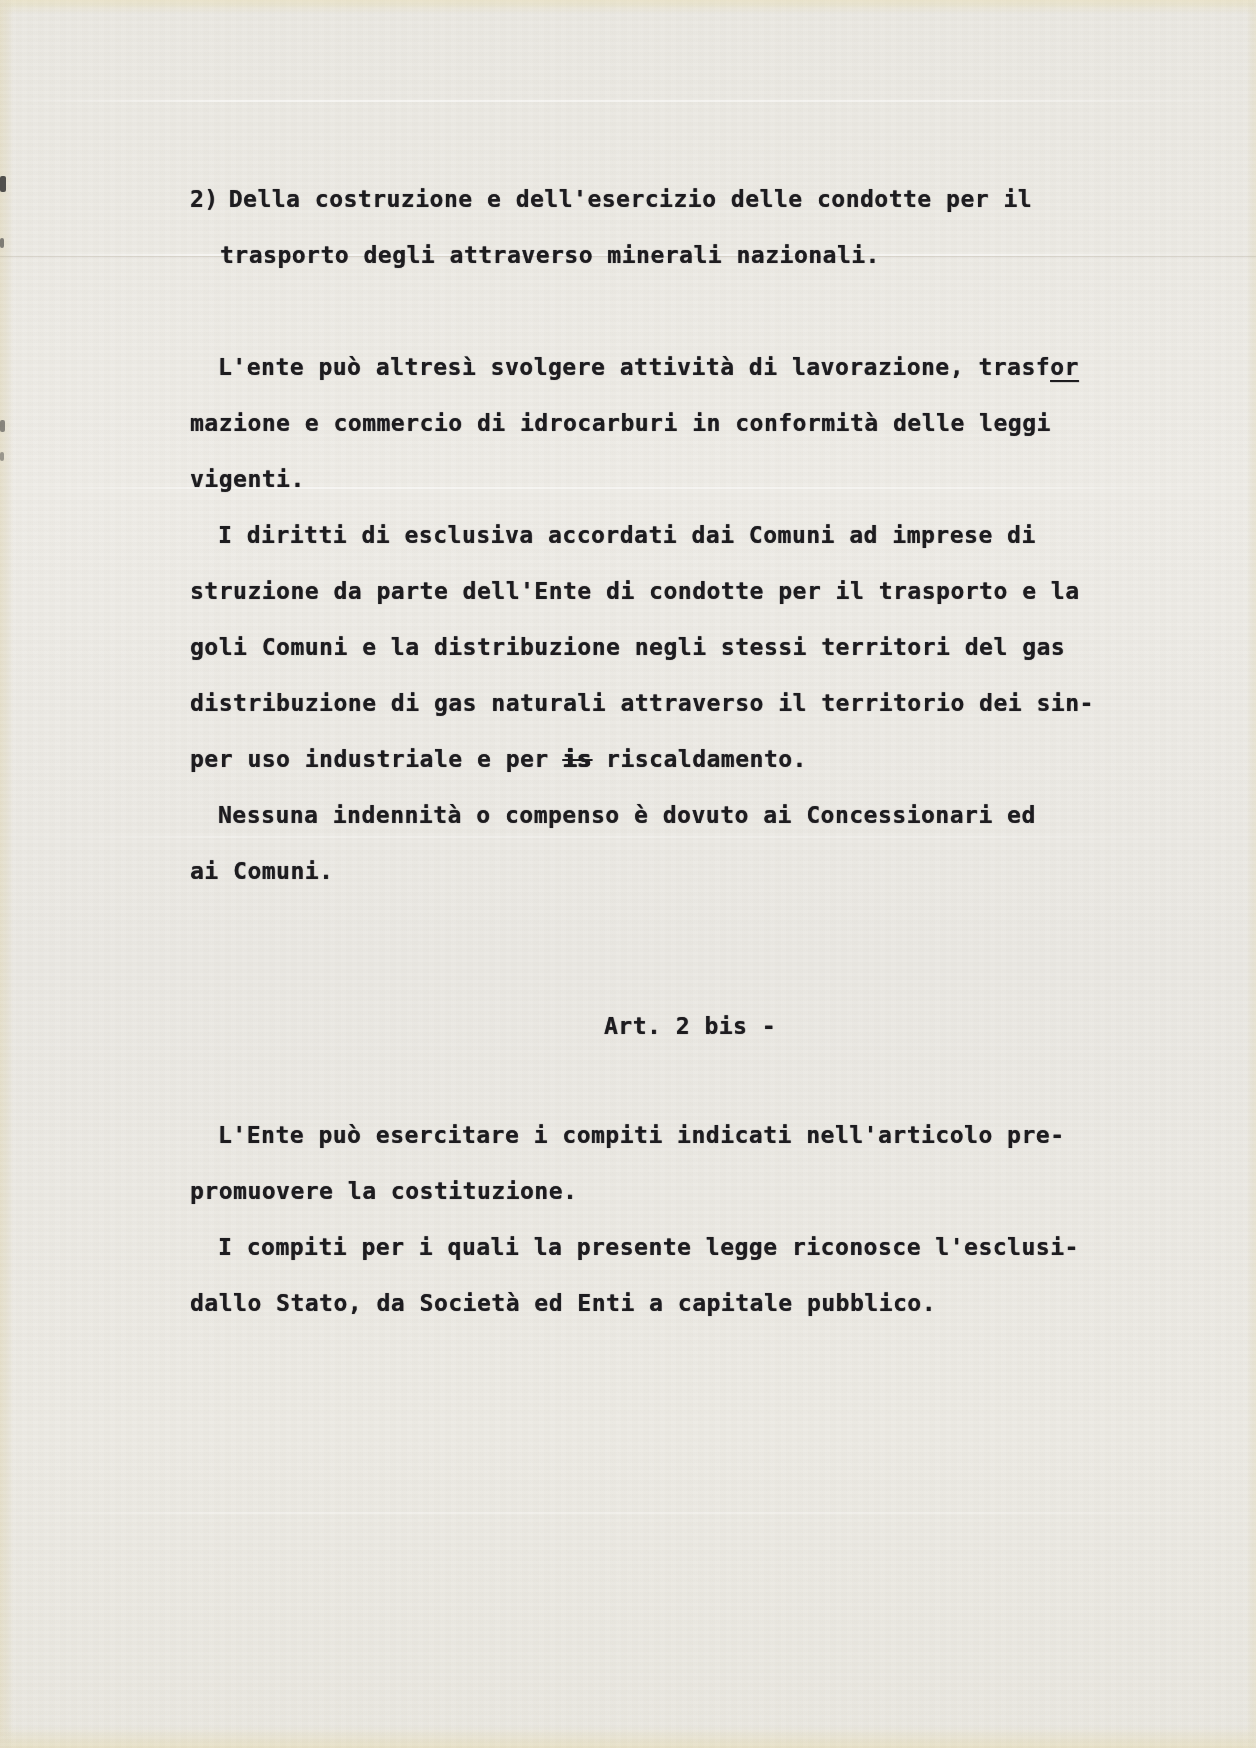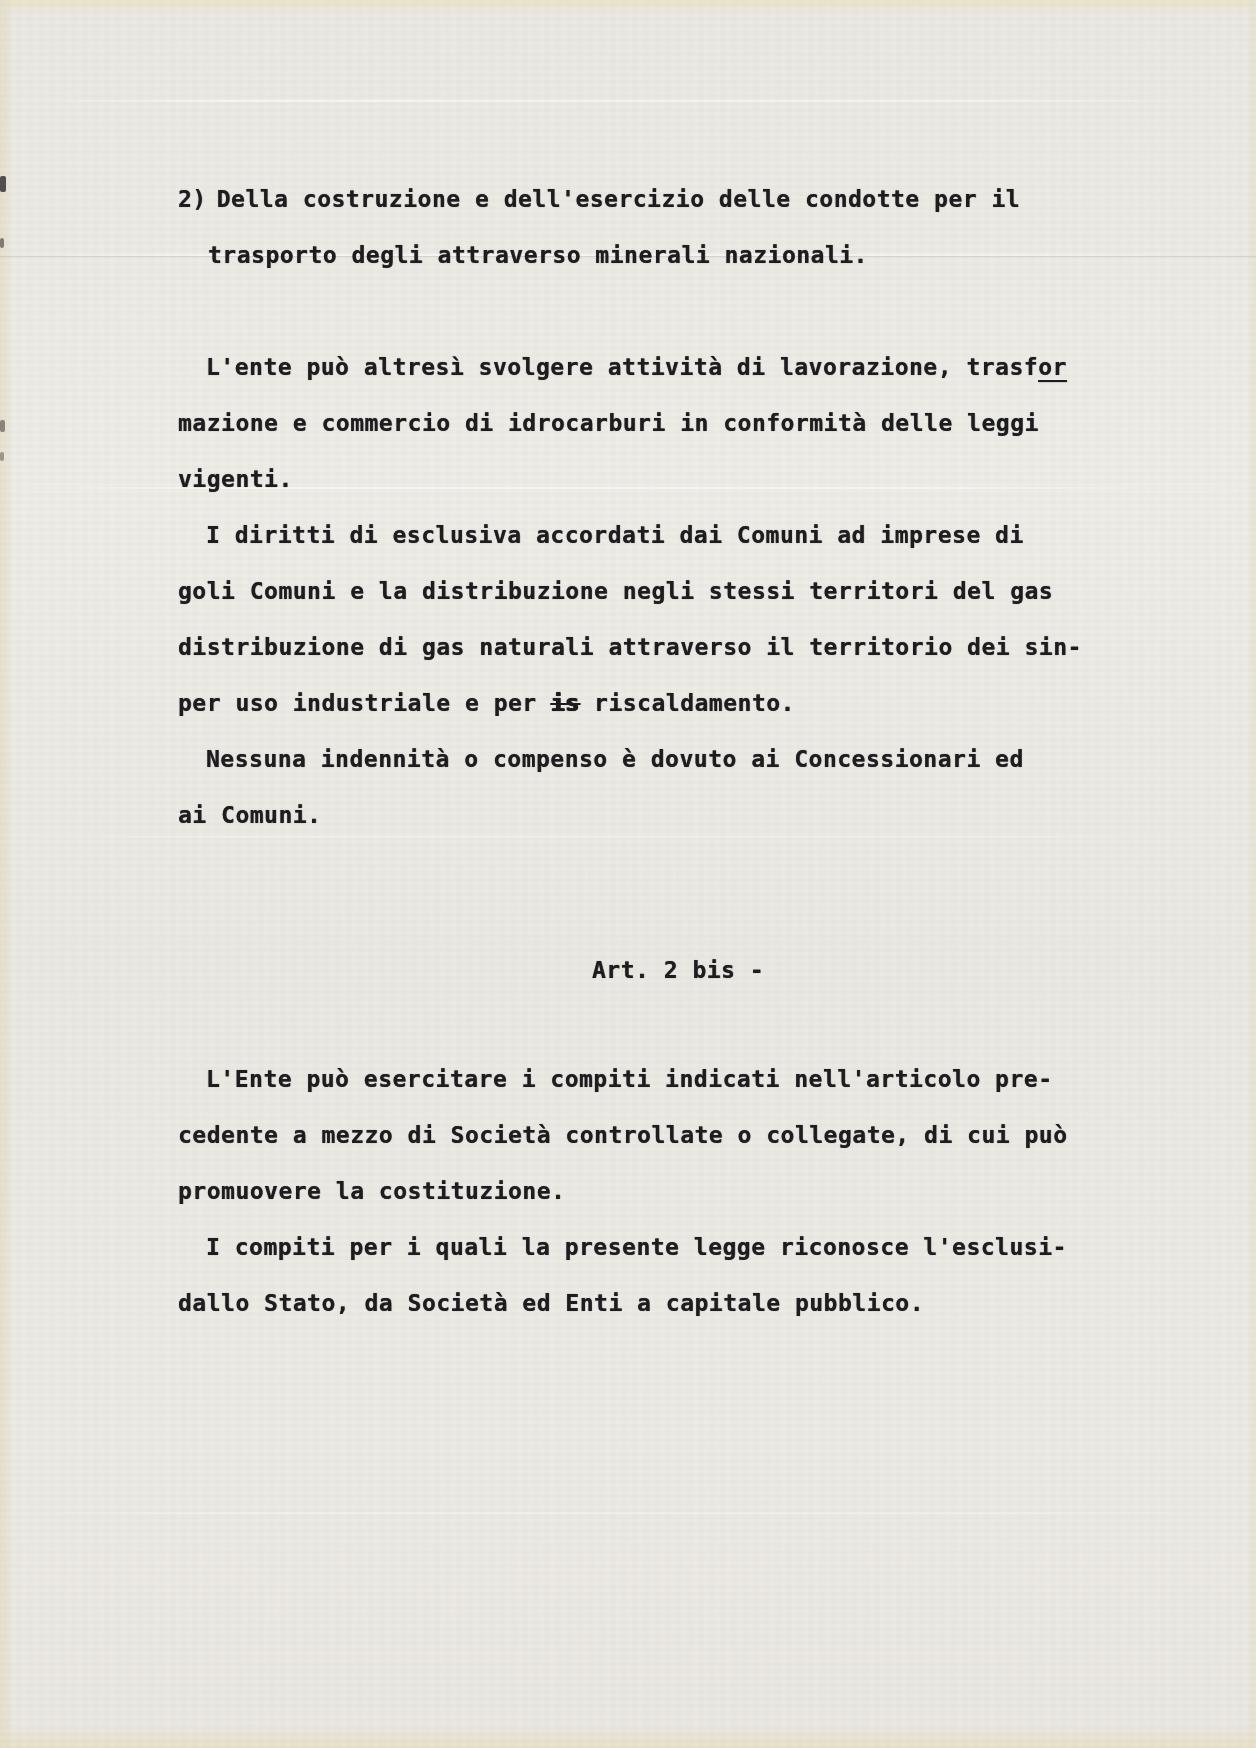--- a/index.html
+++ b/index.html
@@ -24,21 +24,21 @@
   }
   .crease {
     position:absolute; left:0; right:0; height:2px; pointer-events:none;
     background:linear-gradient(90deg, rgba(255,255,255,0) 0%, rgba(255,255,255,0.55) 18%, rgba(255,255,255,0.45) 78%, rgba(255,255,255,0) 100%);
   }
   .crease.shadowed { box-shadow:0 1px 1px rgba(175,170,155,0.35); }
   .smudge {
     position:absolute; background:#2a2a2c; border-radius:2px; opacity:0.8; pointer-events:none;
   }
   .textcol {
-    position:absolute; left:178px; top:171px; width:1000px;
+    position:absolute; left:190px; top:171px; width:1000px;
     color:#1d1c1f;
   }
   .line {
     height:56px; line-height:56px;
     font-size:23px; font-weight:bold;
     letter-spacing:0.5px; white-space:pre;
     text-shadow:0 0 1px rgba(32,30,36,0.6), 0.4px 0.4px 0 rgba(32,30,36,0.35);
   }
   .indent { padding-left:28px; }
   .hang { padding-left:30px; }
@@ -73,34 +73,34 @@
     <div class="line"><span class="marker">2)</span><span>Della costruzione e dell'esercizio delle condotte per il</span></div>
     <div class="line hang"><span>trasporto degli attraverso minerali nazionali.</span></div>
 
     <div class="line"></div>
 
     <div class="line indent"><span>L'ente può altresì svolgere attività di lavorazione, trasf</span><span class="undl">or</span></div>
     <div class="line"><span>mazione e commercio di idrocarburi in conformità delle leggi</span></div>
     <div class="line"><span>vigenti.</span></div>
 
     <div class="line indent"><span>I diritti di esclusiva accordati dai Comuni ad imprese di</span></div>
+    <div class="line"><span>struzione da parte dell'Ente di condotte per il trasporto e la</span></div>
     <div class="line"><span>goli Comuni e la distribuzione negli stessi territori del gas</span></div>
     <div class="line"><span>distribuzione di gas naturali attraverso il territorio dei sin-</span></div>
     <div class="line"><span>per uso industriale e per </span><span class="struck">is</span><span> riscaldamento.</span></div>
 
     <div class="line indent"><span>Nessuna indennità o compenso è dovuto ai Concessionari ed</span></div>
     <div class="line"><span>ai Comuni.</span></div>
 
     <div style="height:99px;"></div>
 
     <div class="line heading-line"><span>Art. 2 bis -</span></div>
 
     <div style="height:53px;"></div>
 
     <div class="line indent"><span>L'Ente può esercitare i compiti indicati nell'articolo pre-</span></div>
-    <div class="line"><span>cedente a mezzo di Società controllate o collegate, di cui può</span></div>
     <div class="line"><span>promuovere la costituzione.</span></div>
 
     <div class="line indent"><span>I compiti per i quali la presente legge riconosce l'esclusi-</span></div>
     <div class="line"><span>dallo Stato, da Società ed Enti a capitale pubblico.</span></div>
 
   </div>
 </div>
 
 </body></html>

